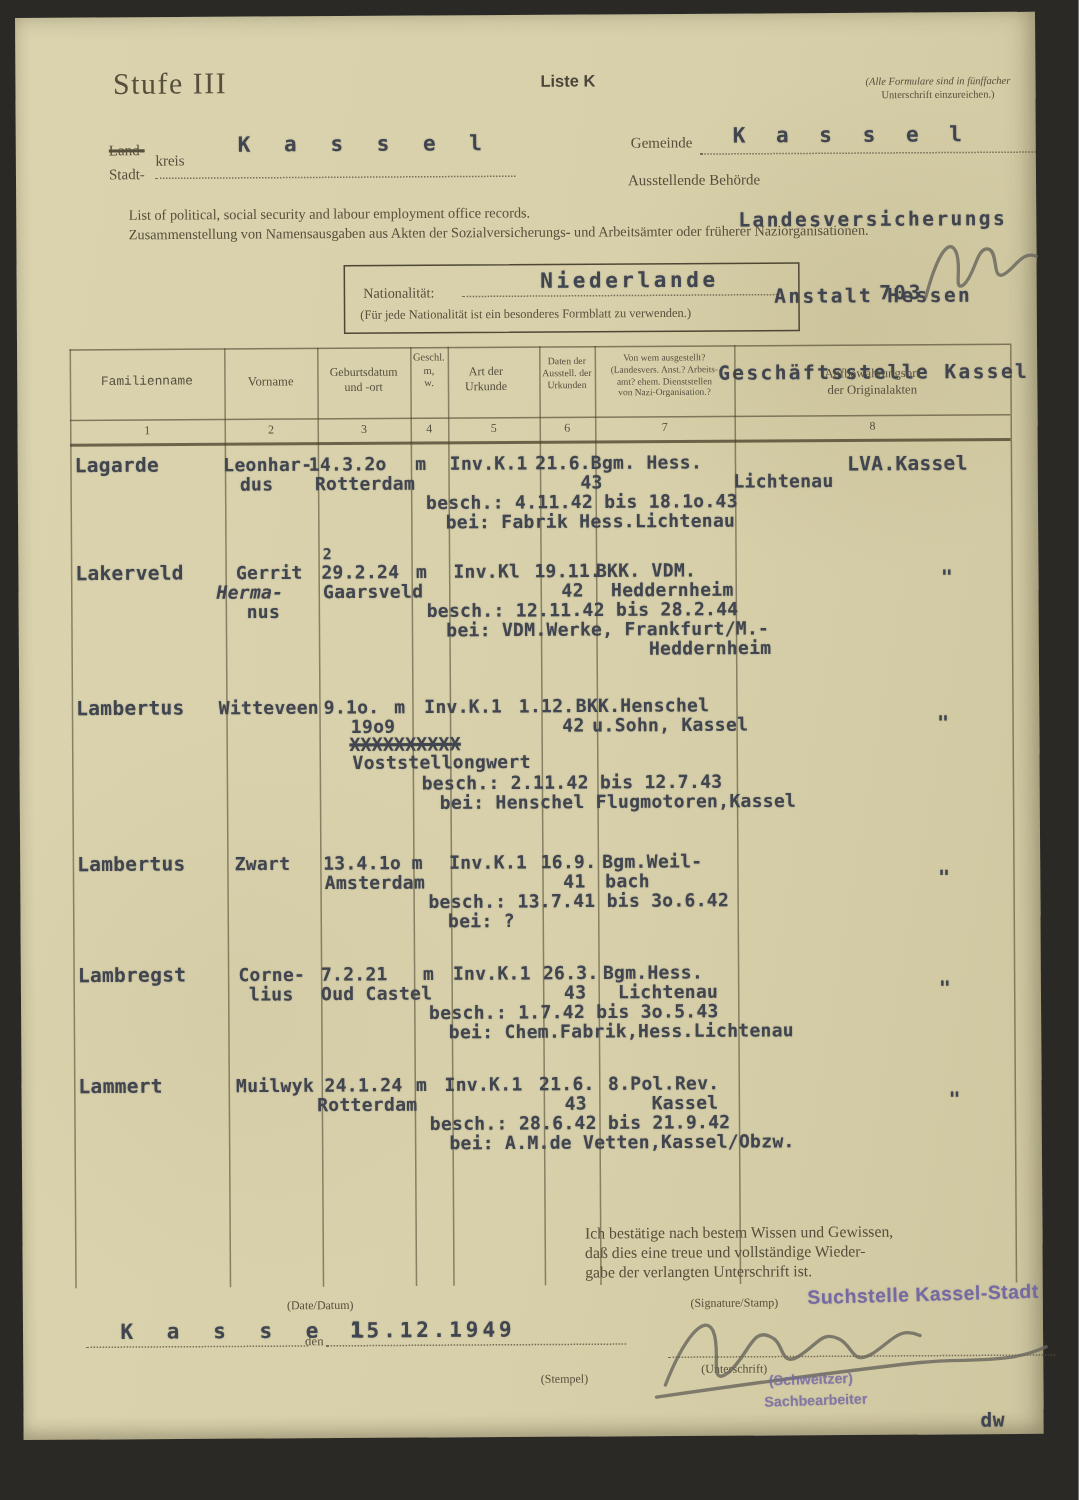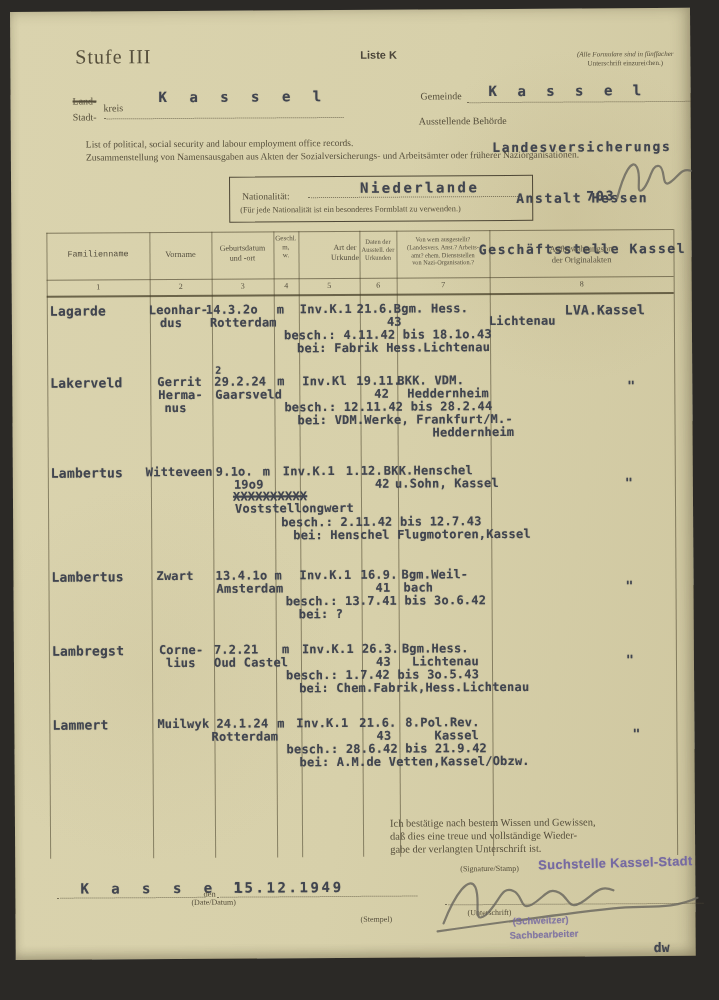--- a/index.html
+++ b/index.html
@@ -87,21 +87,21 @@
   <div class="hcell" style="left:138px;top:238px;width:62px;font-size:8.5px;">Vorname</div>
   <div class="hcell" style="left:200px;top:233px;width:62px;font-size:8px;line-height:10px;">
     <div>Geburtsdatum</div>
         <div>und -ort</div>
   </div>
   <div class="hcell" style="left:262px;top:224px;width:25px;font-size:7px;line-height:8.5px;">
     <div>Geschl.</div>
         <div>m,</div>
         <div>w.</div>
   </div>
-  <div class="hcell" style="left:287px;top:233px;width:51px;font-size:8px;line-height:10px;margin-left:21px;">
+  <div class="hcell" style="left:287px;top:233px;width:51px;font-size:8px;line-height:10px;">
     <div>Art der</div>
         <div>Urkunde</div>
   </div>
   <div class="hcell" style="left:348px;top:228px;width:37px;font-size:6.5px;line-height:8px;">
     <div>Daten der</div>
         <div>Ausstell. der</div>
         <div>Urkunden</div>
   </div>
   <div class="hcell" style="left:385px;top:226px;width:93px;font-size:6.3px;line-height:7.8px;">
     <div>Von wem ausgestellt?</div>
@@ -140,21 +140,21 @@
 
   <span class="a t tl" style="left:38px;top:364px;">Lakerveld</span>
   <span class="a t" style="left:145px;top:364px;">Gerrit</span>
   <span class="a t" style="left:203px;top:354px;font-size:10px;">2</span>
   <span class="a t" style="left:202px;top:364px;">29.2.24</span>
   <span class="a t" style="left:265px;top:364px;">m</span>
   <span class="a t" style="left:290px;top:364px;">Inv.Kl</span>
   <span class="a t" style="left:344px;top:364px;">19.11.</span>
   <span class="a t" style="left:385px;top:364px;">BKK. VDM.</span>
   <span class="a t tl" style="left:615px;top:370px;">"</span>
-  <span class="a t" style="left:146px;top:377px;">Herma-</span>
+  <span class="a t" style="left:132px;top:377px;font-style:italic;">Herma-</span>
   <span class="a t" style="left:203px;top:377px;">Gaarsveld</span>
   <span class="a t" style="left:362px;top:377px;">42</span>
   <span class="a t" style="left:395px;top:377px;">Heddernheim</span>
   <span class="a t" style="left:152px;top:390px;">nus</span>
   <span class="a t" style="left:272px;top:390px;">besch.: 12.11.42 bis 28.2.44</span>
   <span class="a t" style="left:285px;top:403px;">bei: VDM.Werke, Frankfurt/M.-</span>
   <span class="a t" style="left:420px;top:416px;">Heddernheim</span>
 
   <span class="a t tl" style="left:38px;top:454px;">Lambertus</span>
   <span class="a t" style="left:133px;top:454px;">Witteveen</span>
@@ -214,21 +214,21 @@
   <span class="a t" style="left:420px;top:719px;">Kassel</span>
   <span class="a t" style="left:272px;top:732px;">besch.: 28.6.42 bis 21.9.42</span>
   <span class="a t" style="left:285px;top:745px;">bei: A.M.de Vetten,Kassel/Obzw.</span>
 
   <span class="a pr" style="left:375px;top:808px;font-size:10.5px;">Ich bestätige nach bestem Wissen und Gewissen,</span>
   <span class="a pr" style="left:375px;top:821px;font-size:10.5px;">daß dies eine treue und vollständige Wieder-</span>
   <span class="a pr" style="left:375px;top:834px;font-size:10.5px;">gabe der verlangten Unterschrift ist.</span>
   <span class="a pr" style="left:445px;top:855px;font-size:8px;">(Signature/Stamp)</span>
   <span class="a stamp" style="left:523px;top:847px;font-size:13px;letter-spacing:.3px;transform:rotate(-1.2deg);">Suchstelle Kassel-Stadt</span>
 
-  <span class="a pr" style="left:176px;top:855px;font-size:8px;margin-top:32px;">(Date/Datum)</span>
+  <span class="a pr" style="left:176px;top:855px;font-size:8px;">(Date/Datum)</span>
   <span class="a t tl" style="left:65px;top:869px;letter-spacing:7px;font-size:14px;">K a s s e l</span>
   <span class="a dots" style="left:42px;top:868px;width:148px;height:18px;"></span>
   <span class="a pr" style="left:188px;top:878px;font-size:8.5px;">den</span>
   <span class="a dots" style="left:202px;top:868px;width:200px;height:18px;"></span>
   <span class="a t" style="left:218px;top:869px;letter-spacing:2.6px;font-size:14px;">15.12.1949</span>
   <span class="a pr" style="left:345px;top:905px;font-size:8px;">(Stempel)</span>
   <span class="a pr" style="left:452px;top:899px;font-size:8px;">(Unterschrift)</span>
   <span class="a dots" style="left:430px;top:877px;width:258px;height:18px;"></span>
   <svg class="a pencil" style="left:420px;top:856px;" width="272" height="74" viewBox="0 0 272 74">
     <path d="M8,58 C20,28 34,10 40,22 C46,36 36,60 50,50 C64,38 66,20 78,26 C88,30 84,46 96,40 C110,32 112,22 124,28 C134,33 132,46 146,38 C160,29 164,20 178,26"></path>

